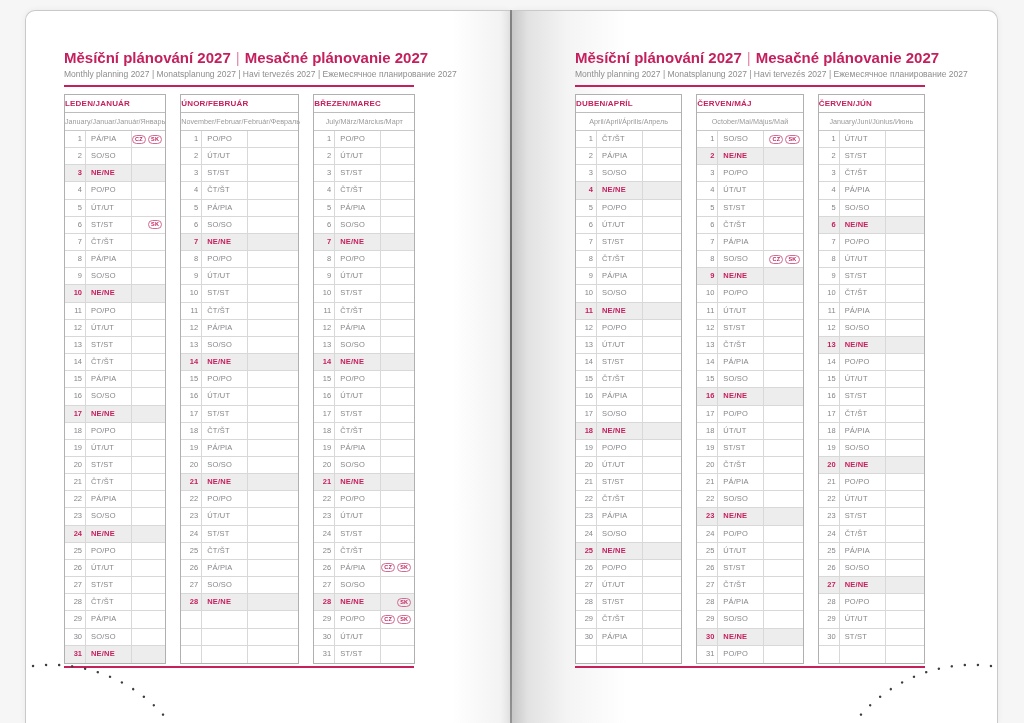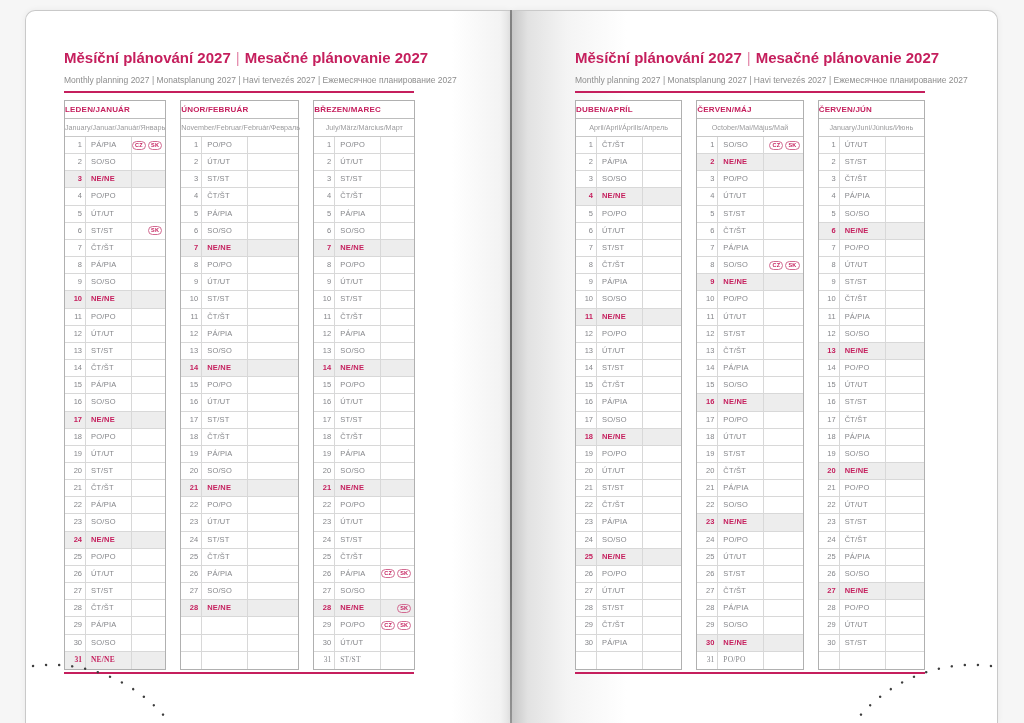--- a/index.html
+++ b/index.html
@@ -30,41 +30,41 @@
   .page-content{position:absolute;top:0;width:350px;}
   .page-left .page-content{left:38px;}
   .page-right .page-content{left:63px;}
 
   .title{
     margin-top:38px;text-align:center;font-size:15px;line-height:17px;
     font-weight:bold;color:#c51f5d;white-space:nowrap;
   }
   .title .sep{color:#e387a9;font-weight:normal;padding:0 5px;}
   .subtitle{
-    text-align:right;font-size:8.5px;line-height:11px;color:#8d8d8d;margin-top:9px;white-space:nowrap;
+    text-align:right;font-size:8.5px;line-height:11px;color:#8d8d8d;margin-top:3px;white-space:nowrap;
   }
   .title-rule{border:none;border-top:2px solid #c51f5d;margin:5px 0 0 0;}
 
   .cols{display:flex;gap:14px;margin-top:7px;}
   .month-col{
     width:119px;box-sizing:border-box;border:1px solid #b0b0b0;background:#fff;
   }
   .month-header{
     height:17px;line-height:18px;text-align:left;color:#c51f5d;font-weight:bold;
     font-size:8px;letter-spacing:0.2px;border-bottom:1px solid #bdbdbd;white-space:nowrap;
   }
   .month-sub{
     height:17px;line-height:18px;text-align:center;color:#9b9b9d;font-size:7.2px;
     border-bottom:1px solid #c9c9c9;white-space:nowrap;
   }
   .day-row{
     display:flex;height:17.16px;box-sizing:border-box;border-bottom:1px solid #d8d8d8;
     font-size:7.5px;color:#85868a;align-items:stretch;background:#fff;
   }
-  .day-row:last-child{border-bottom:none;font-family:Liberation Serif, serif;}
+  .day-row:last-child{border-bottom:none;}
   .cell-num{
     width:17px;text-align:right;padding-right:3px;line-height:16px;
     border-right:1px solid #d8d8d8;flex:none;
   }
   .cell-dow{
     width:40px;padding-left:5px;line-height:16px;
     border-right:1px solid #d8d8d8;flex:none;letter-spacing:0.2px;
   }
   .cell-note{
     flex:1;display:flex;align-items:center;justify-content:flex-end;

